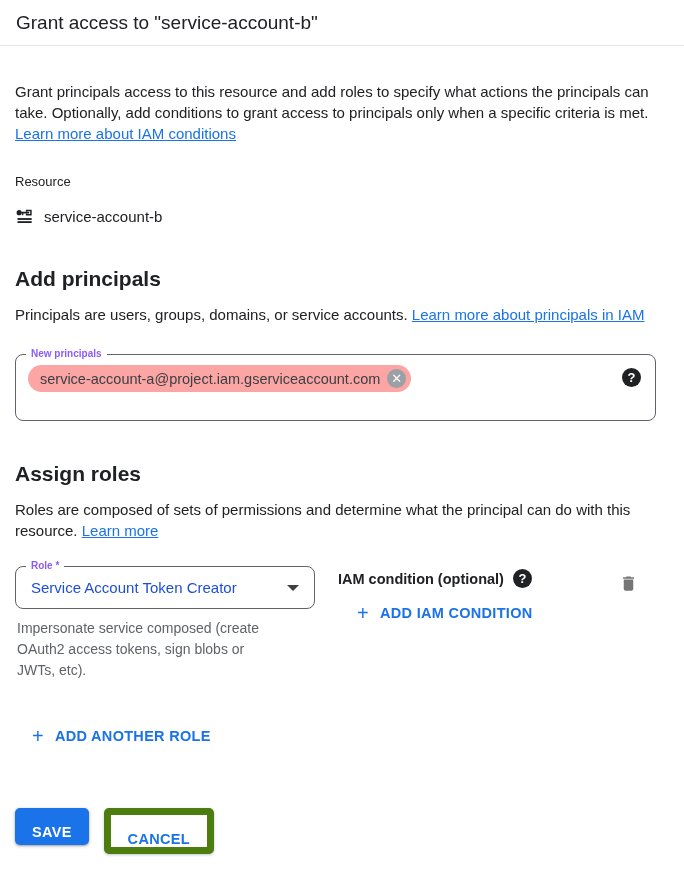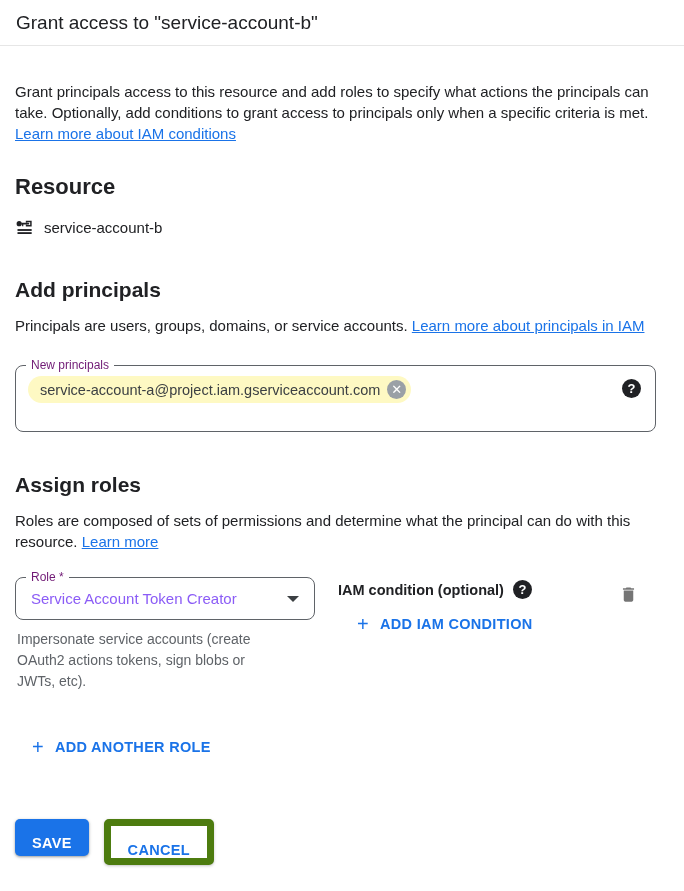--- a/index.html
+++ b/index.html
@@ -34,22 +34,22 @@
   }
   .intro { margin-top: 35px; }
   a.inline-link {
     color: #1a73e8;
     text-decoration: underline;
     cursor: pointer;
   }
 
   h2.section-sm {
     margin-top: 30px;
-    font-size: 22px;
-    font-weight: 700;
+    font-size: 13px;
+    font-weight: 400;
     color: #202124;
   }
   .resource-row {
     margin-top: 17px;
     display: flex;
     align-items: center;
     gap: 9px;
     font-size: 15px;
     color: #202124;
   }
@@ -68,38 +68,38 @@
     border: 1px solid #5f6368;
     border-radius: 8px;
     background: #fff;
   }
   .field-label {
     position: absolute;
     top: -9px;
     left: 10px;
     background: #fff;
     padding: 0 5px;
-    font-size: 12px;
-    font-weight: 400;
-    color: #701a75;
+    font-size: 10px;
+    font-weight: 700;
+    color: #8b5cf6;
     line-height: 16px;
     white-space: nowrap;
   }
   .principals-field {
     margin-top: 29px;
     width: 641px;
     height: 67px;
     padding: 10px 12px;
     cursor: text;
   }
   .chip {
     display: inline-flex;
     align-items: center;
     gap: 7px;
-    background: #fef9c3;
+    background: #fca5a5;
     border-radius: 14px;
     height: 27px;
     padding: 0 5px 0 12px;
     font-size: 14.5px;
     color: #3c4043;
     max-width: 560px;
   }
   .chip-close {
     width: 19px; height: 19px;
     border-radius: 50%;
@@ -140,21 +140,21 @@
   }
   .role-col { width: 300px; flex: none; }
   .role-select {
     height: 43px;
     display: flex;
     align-items: center;
     justify-content: space-between;
     padding: 0 15px;
     cursor: pointer;
   }
-  .role-value { font-size: 15px; color: #8b5cf6; }
+  .role-value { font-size: 15px; color: #1d4ed8; }
   .caret {
     width: 0; height: 0;
     border-left: 6px solid transparent;
     border-right: 6px solid transparent;
     border-top: 6px solid #3c4043;
   }
   .role-helper {
     margin: 9px 0 0 2px;
     font-size: 14px;
     line-height: 21px;
@@ -286,21 +286,21 @@
     </p>
 
     <div class="role-row">
 
       <div class="role-col">
         <div class="outlined-field role-select">
           <span class="field-label">Role *</span>
           <span class="role-value">Service Account Token Creator</span>
           <span class="caret"></span>
         </div>
-        <p class="role-helper">Impersonate service accounts (create OAuth2 actions tokens, sign blobs or JWTs, etc).</p>
+        <p class="role-helper">Impersonate service composed (create OAuth2 access tokens, sign blobs or JWTs, etc).</p>
       </div>
 
       <div class="cond-col">
         <div class="cond-label-row">
           <span>IAM condition (optional)</span>
           <span class="help-badge">?</span>
         </div>
         <button class="text-btn">
           <span class="plus-glyph">+</span>
           <span>ADD IAM CONDITION</span>

